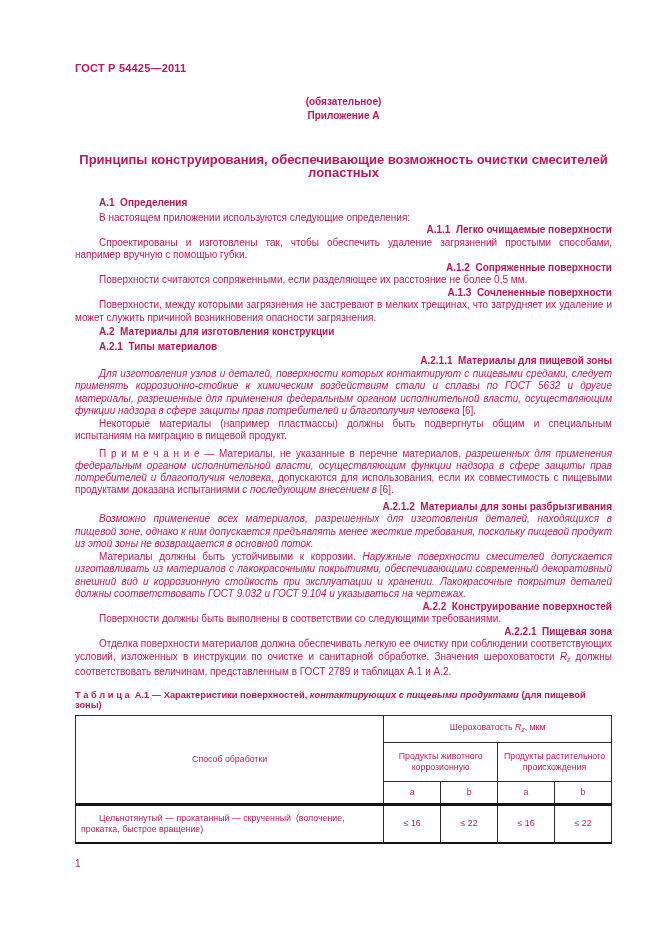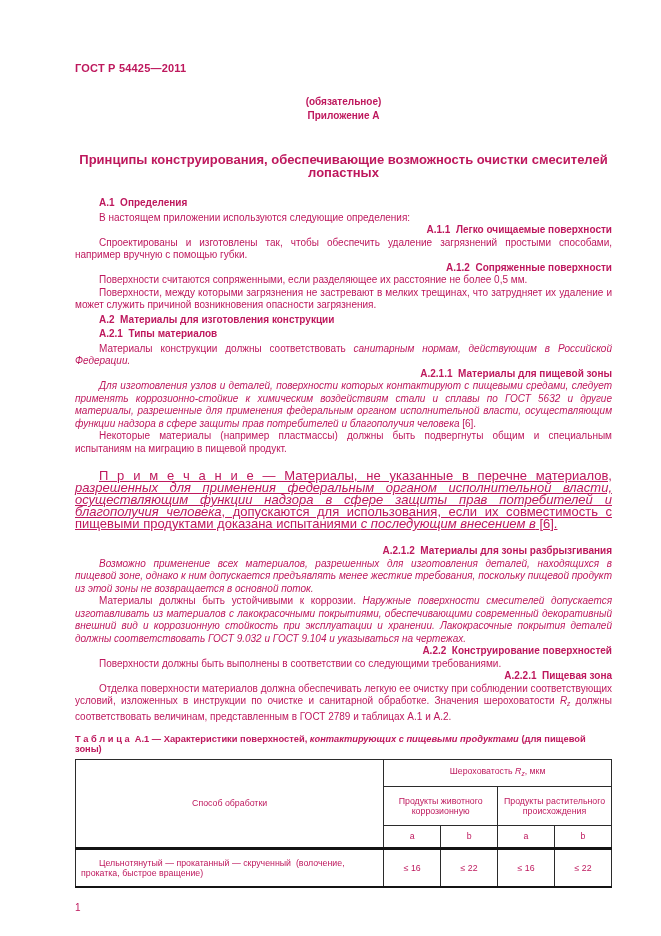--- a/index.html
+++ b/index.html
@@ -9,21 +9,21 @@
     font-family:"Liberation Sans",sans-serif;color:#be185d;
     overflow:hidden;position:relative;
   }
   .doc-header{font-weight:700;font-size:11px;letter-spacing:.2px;}
   .appendix{margin-top:21px;text-align:center;font-weight:700;font-size:10px;line-height:14px;}
   .title{margin:30px 0 1px;text-align:center;font-weight:700;font-size:13px;line-height:13px;}
   #content{margin-top:18px;font-size:10px;line-height:12.5px;text-align:justify;}
   #content p{margin:0;text-indent:24px;}
   #content p.h{font-weight:700;text-align:right;}
   #content p.h1{font-weight:700;margin:2px 0 2px;text-align:left;}
-  #content p.note{font-size:13px;line-height:12px;margin:15px 0;text-decoration:underline;}
+  #content p.note{font-size:10px;line-height:12px;margin:5px 0;}
   .i{font-style:italic;}
   .sub{font-style:italic;font-size:6.5px;vertical-align:-2px;}
   .tbl-caption{margin:11px 0 5px;font-size:9.3px;font-weight:bold;}
   table.tbl{width:100%;border-collapse:collapse;font-size:8.8px;line-height:10.5px;table-layout:fixed;
     border:1px solid #2b2b2b;border-bottom:2px solid #141414;}
   .tbl td{border:1px solid #2b2b2b;text-align:center;vertical-align:middle;padding:2px 3px;}
   .tbl thead{border-bottom:3px solid #141414;}
   .tbl tr.r1 td{height:22px;}
   .tbl tr.r2 td{height:34px;}
   .tbl tr.r3 td{height:17px;}
@@ -45,24 +45,24 @@
 
   <div class="title">Принципы конструирования, обеспечивающие возможность очистки смесителей лопастных</div>
 
   <div id="content">
       <p class="h1"><span>А.1&nbsp; Определения</span></p>
       <p class="p"><span>В настоящем приложении используются следующие определения:</span></p>
       <p class="h"><span>А.1.1&nbsp; Легко очищаемые поверхности</span></p>
       <p class="p"><span>Спроектированы и изготовлены так, чтобы обеспечить удаление загрязнений простыми способами, например вручную с помощью губки.</span></p>
       <p class="h"><span>А.1.2&nbsp; Сопряженные поверхности</span></p>
       <p class="p"><span>Поверхности считаются сопряженными, если разделяющее их расстояние не более 0,5 мм.</span></p>
+      <p class="h"><span>А.1.3&nbsp; Сочлененные поверхности</span></p>
       <p class="p"><span>Поверхности, между которыми загрязнения не застревают в мелких трещинах, что затрудняет их удаление и может служить причиной возникновения опасности загрязнения.</span></p>
       <p class="h1"><span>А.2&nbsp; Материалы для изготовления конструкции</span></p>
       <p class="h1"><span>А.2.1&nbsp; Типы материалов</span></p>
-      <p class="p"><span>Материалы конструкции должны соответствовать </span><span class="i">санитарным нормам, действующим в Российской Федерации.</span></p>
       <p class="h"><span>А.2.1.1&nbsp; Материалы для пищевой зоны</span></p>
       <p class="p"><span class="i">Для изготовления узлов и деталей, поверхности которых контактируют с пищевыми средами, следует применять коррозионно-стойкие к химическим воздействиям стали и сплавы по ГОСТ 5632 и другие материалы, разрешенные для применения федеральным органом исполнительной власти, осуществляющим функции надзора в сфере защиты прав потребителей и благополучия человека </span><span>[6].</span></p>
       <p class="p"><span>Некоторые материалы (например пластмассы) должны быть подвергнуты общим и специальным испытаниям на миграцию в пищевой продукт.</span></p>
       <p class="note"><span>П р и м е ч а н и е — Материалы, не указанные в перечне материалов, </span><span class="i">разрешенных для применения федеральным органом исполнительной власти, осуществляющим функции надзора в сфере защиты прав потребителей и благополучия человека</span><span>, допускаются для использования, если их совместимость с пищевыми продуктами доказана испытаниями </span><span class="i">с последующим внесением в</span><span> [6].</span></p>
       <p class="h"><span>А.2.1.2&nbsp; Материалы для зоны разбрызгивания</span></p>
       <p class="p"><span class="i">Возможно применение всех материалов, разрешенных для изготовления деталей, находящихся в пищевой зоне, однако к ним допускается предъявлять менее жесткие требования, поскольку пищевой продукт из этой зоны не возвращается в основной поток.</span></p>
       <p class="p"><span>Материалы должны быть устойчивыми к коррозии. </span><span class="i">Наружные поверхности смесителей допускается изготавливать из материалов с лакокрасочными покрытиями, обеспечивающими современный декоративный внешний вид и коррозионную стойкость при эксплуатации и хранении. Лакокрасочные покрытия деталей должны соответствовать ГОСТ 9.032 и ГОСТ 9.104 и указываться на чертежах.</span></p>
       <p class="h"><span>А.2.2&nbsp; Конструирование поверхностей</span></p>
       <p class="p"><span>Поверхности должны быть выполнены в соответствии со следующими требованиями.</span></p>
       <p class="h"><span>А.2.2.1&nbsp; Пищевая зона</span></p>

